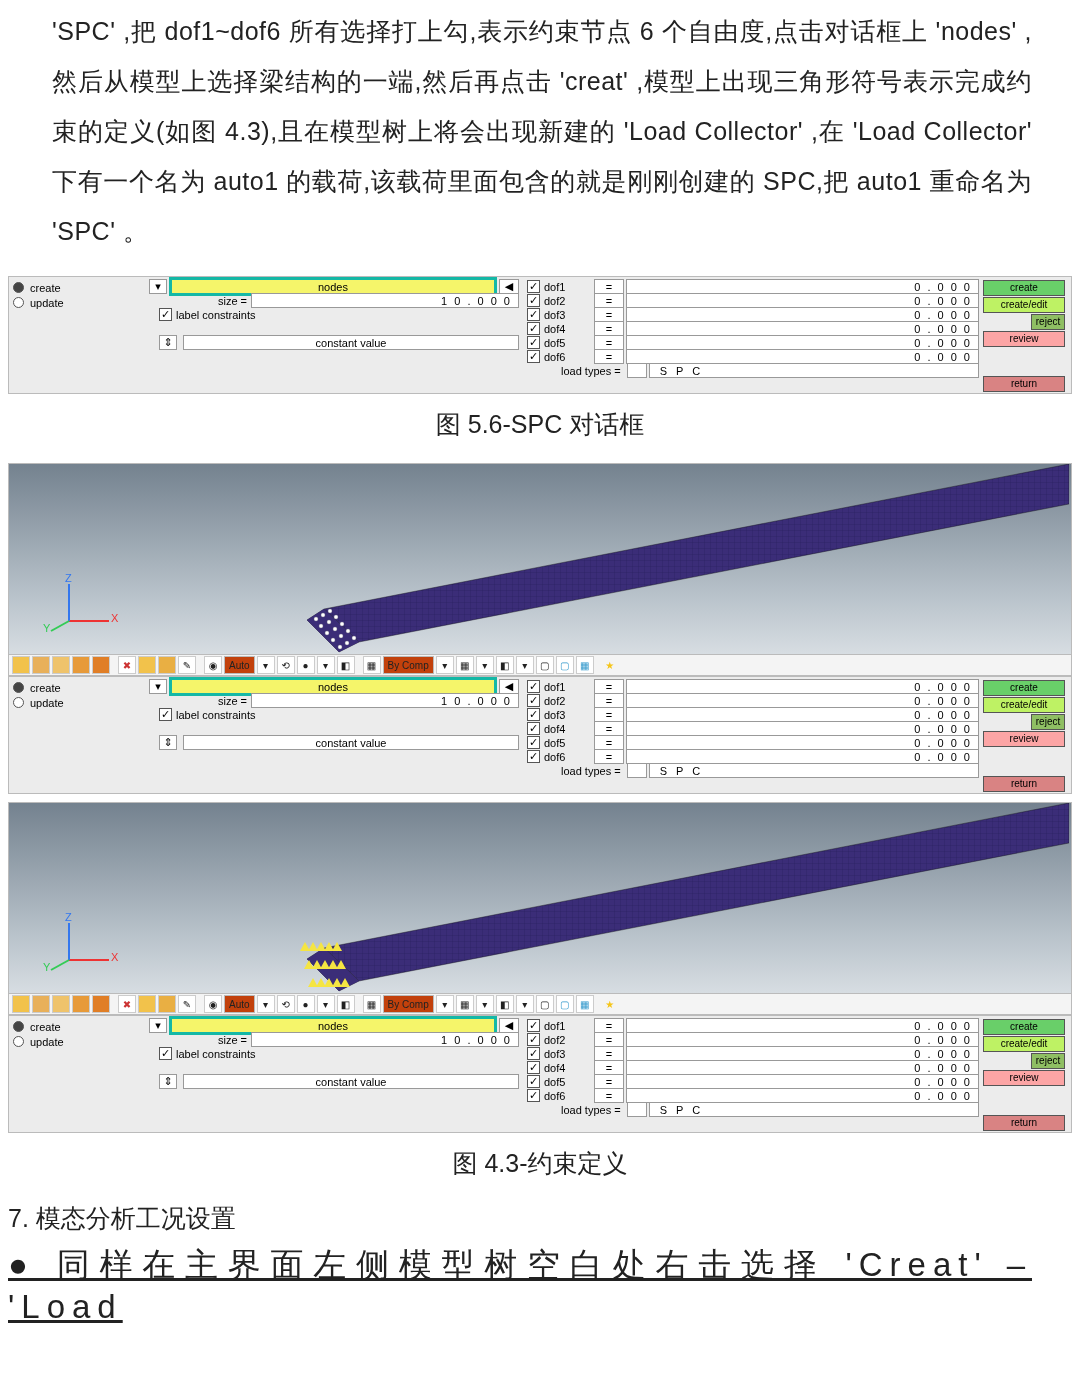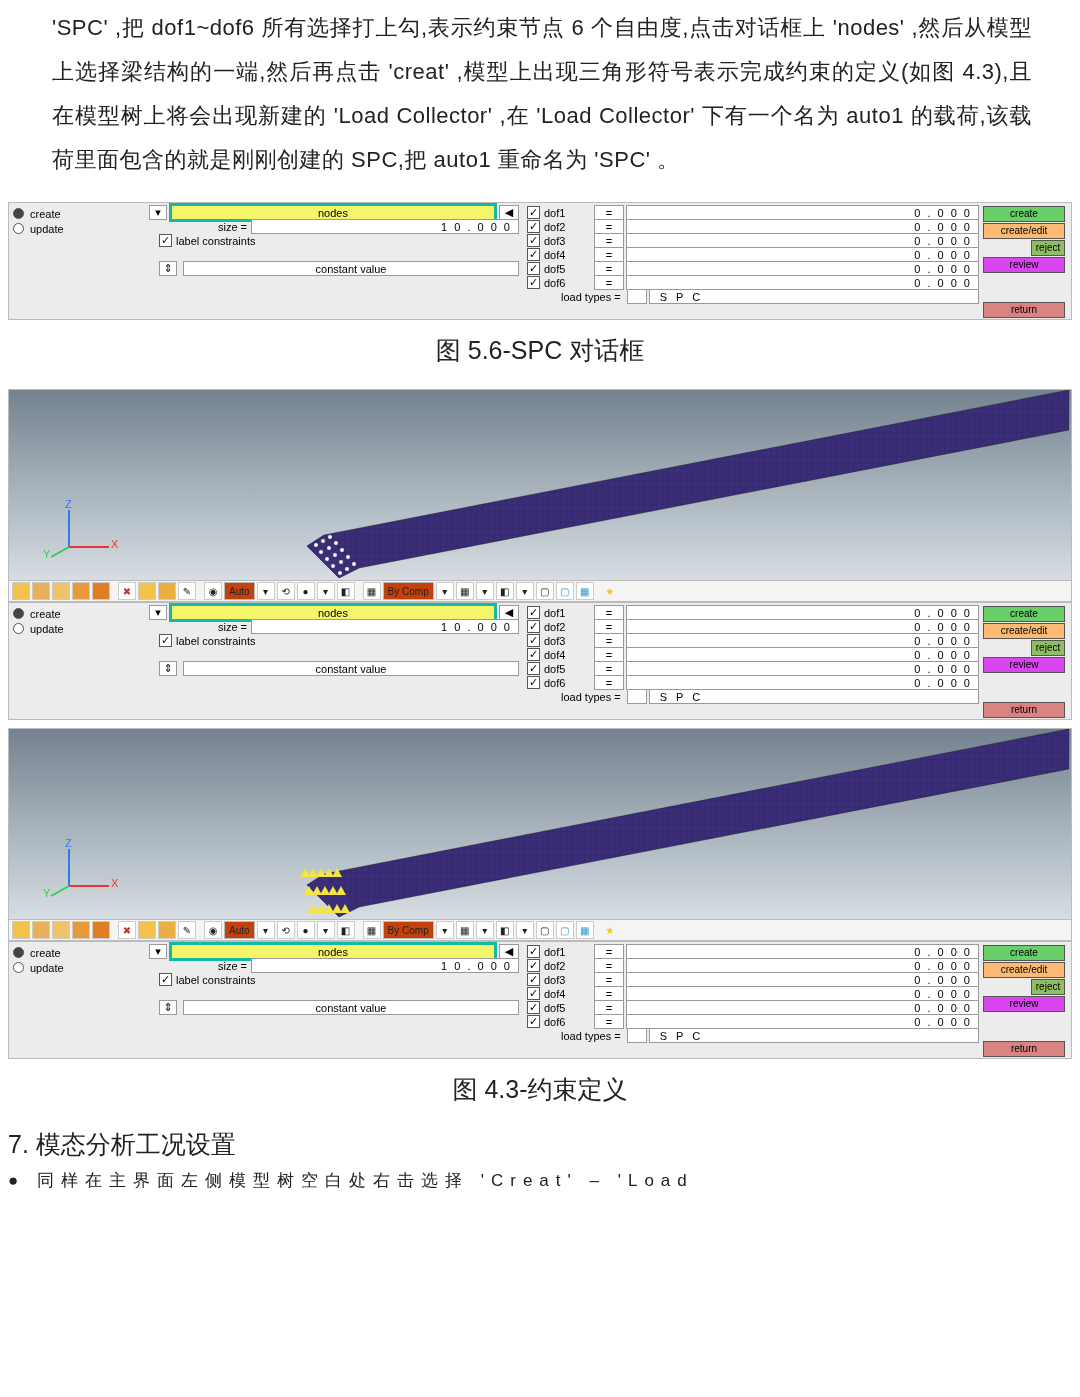--- a/index.html
+++ b/index.html
@@ -4,40 +4,41 @@
 <style>
   body {
     margin: 0;
     padding: 0;
     font-family: "Microsoft YaHei", "SimSun", Arial, sans-serif;
     background: #fff;
     color: #222;
     width: 1080px;
   }
   .body-text {
-    font-size: 22px;
+    font-size: 25px;
     line-height: 2.0;
     padding: 6px 48px 16px 52px;
     letter-spacing: 0.5px;
     text-align: justify;
   }
   .caption {
     text-align: center;
     font-size: 25px;
     padding: 10px 0 14px 0;
   }
   .heading-5 {
     font-size: 25px;
     padding: 8px 48px 4px 8px;
   }
   .bullet-line {
-    font-size: 17px;
+    font-size: 33px;
     padding: 4px 48px 4px 8px;
     text-align: justify;
     letter-spacing: 7px;
+    text-decoration: underline;
   }
 
   
   .panel-strip {
     margin: 4px 8px;
     border: 1px solid #bbb;
     background: #ececec;
     font-family: Tahoma, Arial, sans-serif;
     font-size: 11px;
     color: #000;
@@ -120,23 +121,23 @@
     flex: 1 1 auto; height: 13px; border: 1px solid #999; background: #fff;
     display: inline-flex; align-items: center; justify-content: flex-start; padding: 0 10px;
     letter-spacing: 3px;
   }
 
   .hm-btn {
     height: 14px; line-height: 14px; border: 1px solid #555; text-align: center;
     margin-bottom: 1px; font-size: 10px;
   }
   .hm-btn.green  { background: #69cf69; }
-  .hm-btn.green2 { background: #fdba74; }
+  .hm-btn.green2 { background: #bef264; }
   .hm-btn.olive  { background: #8fbf63; margin-left: 48px; }
-  .hm-btn.blue   { background: #d946ef; }
+  .hm-btn.blue   { background: #fca5a5; }
   .hm-btn.red    { background: #d98383; }
 
   
   .viewport {
     margin: 8px 8px 0 8px;
     border: 1px solid #bbb;
     height: 190px;
     background: linear-gradient(#74828f, #b9c3cb 70%, #d7dde2);
     position: relative;
     overflow: hidden;

